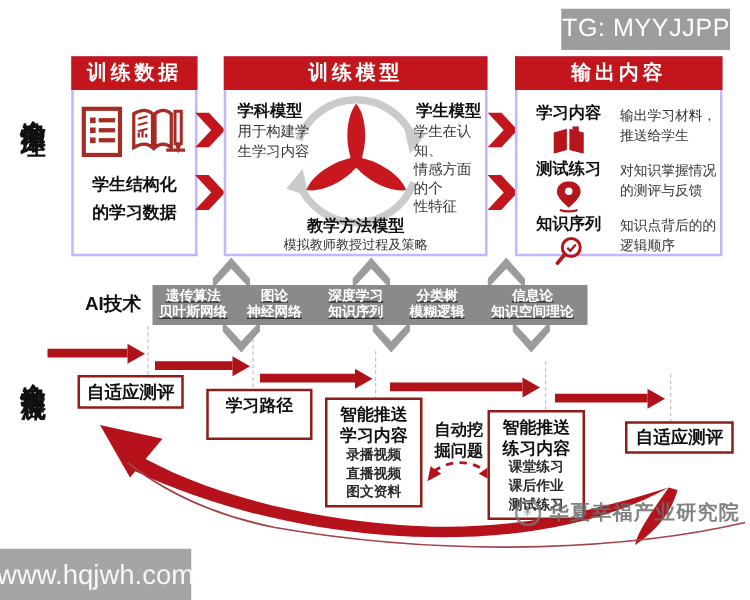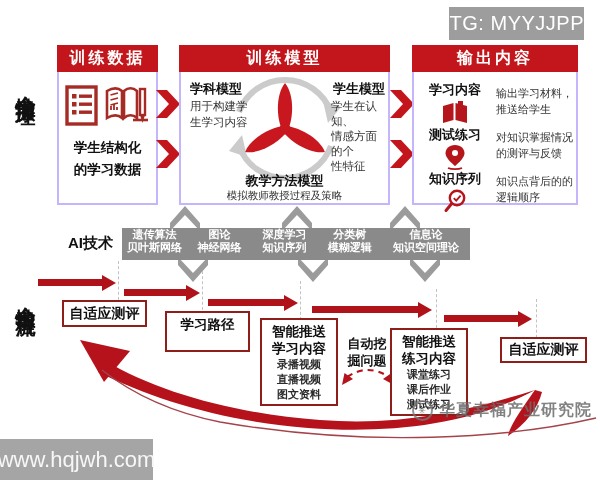--- a/index.html
+++ b/index.html
@@ -14,21 +14,21 @@
   .wm-org{left:412px;top:400px;display:flex;align-items:center;gap:6px;z-index:6;color:rgba(108,108,108,.85);font-weight:bold;font-size:16px;letter-spacing:1px;}
   .wm-org .logo{width:17px;height:17px;border:2px solid rgba(120,120,120,.8);border-radius:50%;display:flex;align-items:center;justify-content:center;font-size:9px;color:rgba(120,120,120,.9);}
   
   .vlabel{writing-mode:vertical-rl;text-orientation:upright;font-size:20px;font-weight:bold;letter-spacing:2px;color:#111;}
   
   .tbox{background:#fff;border:2px solid #c4b5fd;box-sizing:border-box;}
   .tbox .hd{height:27px;margin:-2px -2px 0 -2px;background:#c2161c;color:#fff;font-weight:bold;font-size:16px;letter-spacing:3px;display:flex;align-items:center;justify-content:center;}
   .bold13{font-weight:bold;font-size:13px;color:#111;}
   .small11{font-size:11.5px;line-height:15.5px;color:#333;}
   
-  .aibar{left:122px;top:228px;width:348px;height:32px;background:#8a8a8a;display:flex;z-index:2;}
+  .aibar{left:122px;top:228px;width:348px;height:32px;background:#8a8a8a;display:flex;align-items:center;z-index:2;text-decoration:underline;}
   .aibar .grp{flex:1;text-align:center;color:#fff;font-weight:bold;font-size:11px;line-height:13px;}
   .aibar .grp.wide{flex:1.35;}
   .ailabel{left:68px;top:234px;font-size:15px;font-weight:bold;color:#111;}
   
   .fbox{background:#fff;border:2px solid #8f1d1a;box-sizing:border-box;text-align:center;z-index:4;}
   .fbox .t{font-weight:bold;font-size:13.5px;line-height:17px;color:#111;}
   .fbox .i{font-size:11px;line-height:15px;font-weight:600;color:#2b2b2b;}
   .ftitle1{display:flex;align-items:center;justify-content:center;font-weight:bold;font-size:14px;color:#111;}
   
   .farrow{display:flex;align-items:center;height:17px;z-index:3;}

